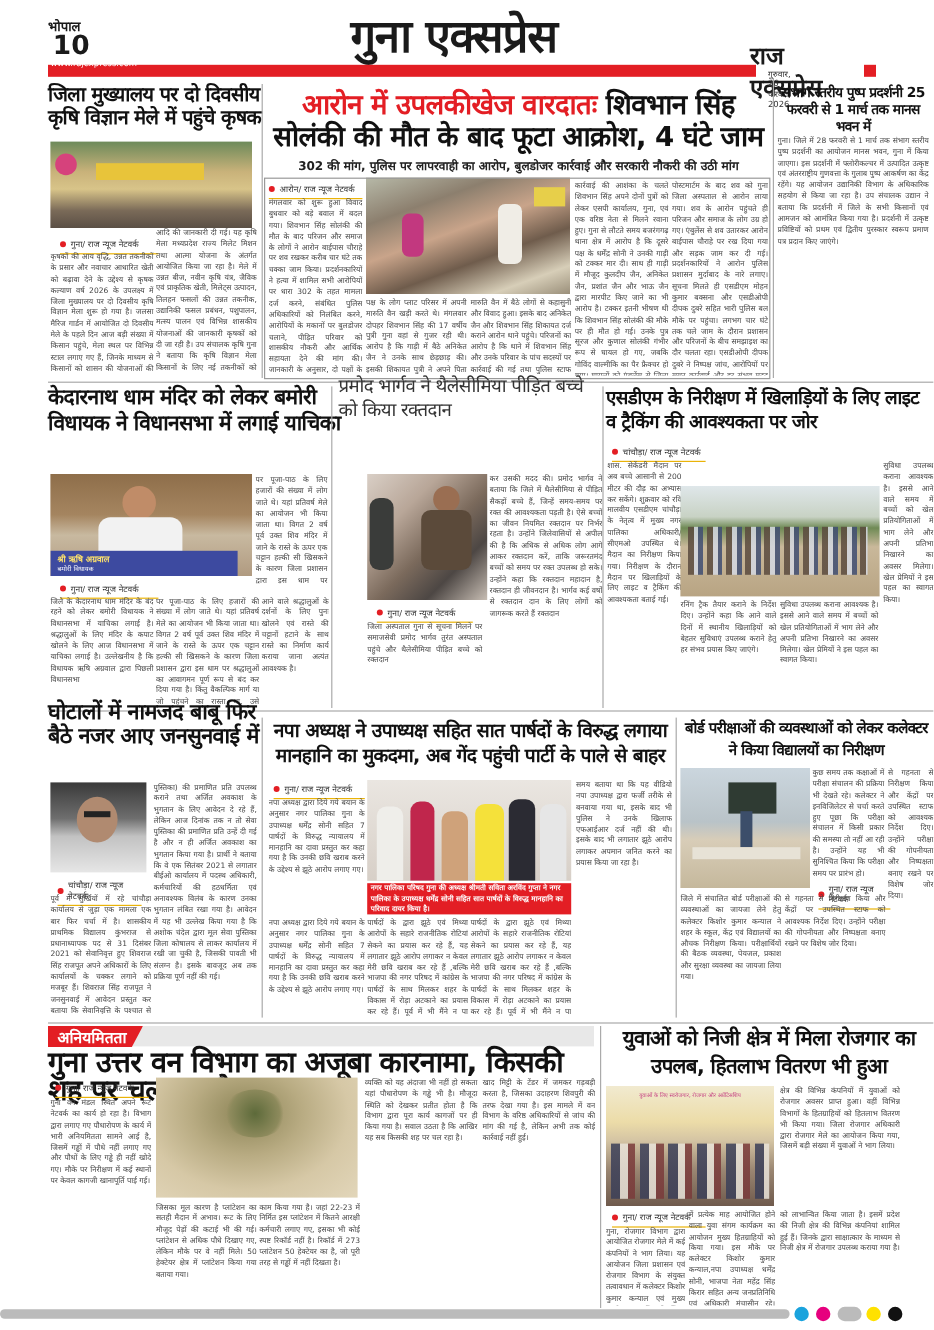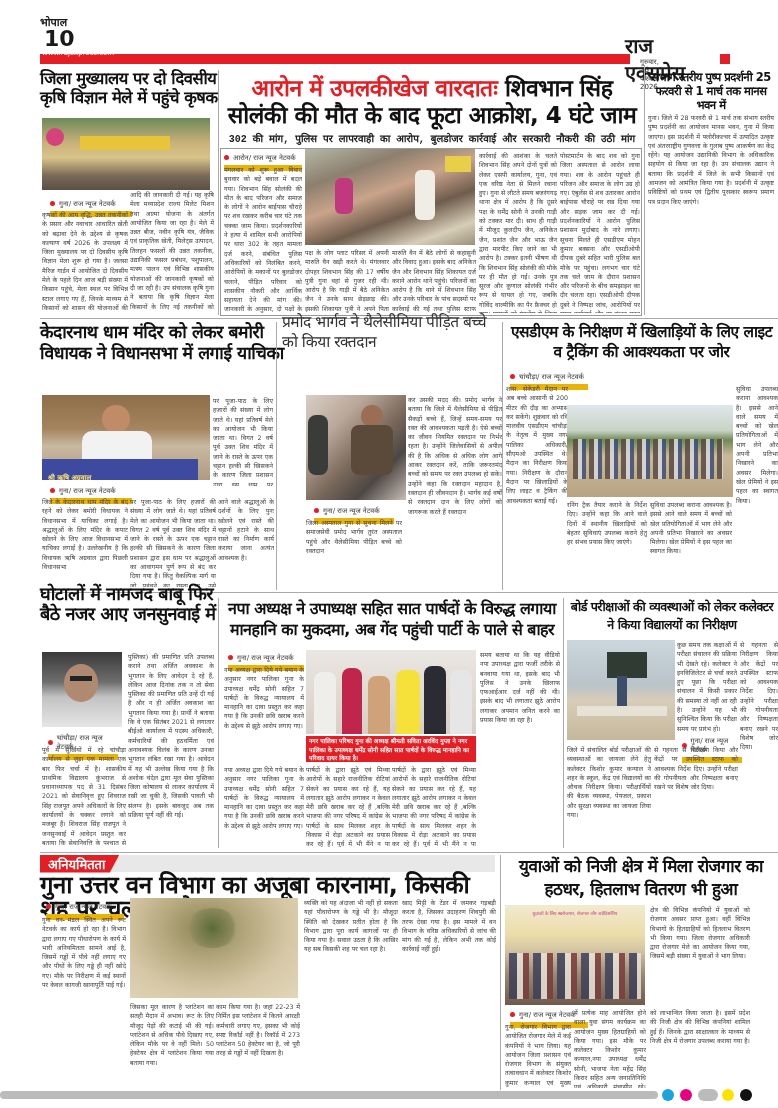--- a/index.html
+++ b/index.html
@@ -13,41 +13,42 @@
   .paper-title { position: absolute; left: 292px; top: 2px; font-size: 38px; font-weight: bold; letter-spacing: -1px; }
   .brand { position: absolute; left: 625px; top: 32px; font-size: 20px; font-weight: bold; }
   .redbar { position: absolute; left: 40px; top: 54px; width: 590px; height: 10px; background: #e31e24; }
   .redbar2 { position: absolute; left: 720px; top: 54px; width: 10px; height: 10px; background: #e31e24; }
   .website { position: absolute; left: 42px; top: 48px; font-size: 7px; color: #fff; line-height: 10px; }
   .dateline { position: absolute; left: 640px; top: 57px; font-size: 7px; color: #333; }
 
   .abs { position: absolute; }
   .hl { font-weight: bold; line-height: 1.15; color: #111; letter-spacing: -0.5px; }
   .hl-red { color: #e31e24; }
-  .sub { font-weight: bold; font-size: 12px; color: #222; font-family: Liberation Mono, monospace; }
-  .byline { font-size: 7px; color: #333; display: flex; align-items: center; gap: 4px; border-bottom: 6px solid #eab308; padding-bottom: 3px; }
+  .sub { font-weight: bold; font-size: 12px; color: #222; }
+  .byline { font-size: 7px; color: #333; display: flex; align-items: center; gap: 4px; border-bottom: 1px solid #eab308; padding-bottom: 3px; }
   .dot { width: 5px; height: 5px; border-radius: 50%; background: #e31e24; display: inline-block; }
   .body-text { font-size: 6.3px; line-height: 9.3px; color: #444; text-align: justify; overflow: hidden; }
   .photo { overflow: hidden; }
   .vrule { position: absolute; width: 1px; background: #aaa; }
   .hrule { position: absolute; height: 1px; background: #aaa; }
   .boxed { border: 1px solid #888; }
 
   .tag { background: #e31e24; color: #fff; font-weight: bold; font-size: 13px; padding: 0 14px 0 8px; clip-path: polygon(0 0, 100% 0, 88% 100%, 0 100%); }
   .kicker-strip { background: #e8e8e8; }
 
   .footer-bar { position: absolute; top: 1091px; left: 0; width: 658px; height: 8px; border-radius: 4px; background: #bbb; }
   .reg { position: absolute; top: 1089px; width: 12px; height: 12px; border-radius: 50%; }
 </style>
 </head>
 <body>
 
 <header class="masthead">
   <div class="edition-city">भोपाल</div>
   <div class="page-no">10</div>
+  <div class="paper-title">गुना एक्सप्रेस</div>
   <div class="brand">राज एक्सप्रेस</div>
   <div class="redbar"></div>
   <div class="redbar2"></div>
   <div class="website">www.rajexpress.com</div>
   <div class="dateline">गुरुवार, 26 फरवरी, 2026</div>
 </header>
 
 <article>
   <h2 class="abs hl" style="left:40px;top:70px;width:180px;font-size:16.5px;">जिला मुख्यालय पर दो दिवसीय कृषि विज्ञान मेले में पहुंचे कृषक</h2>
   <div class="abs photo" style="left:42px;top:118px;width:168px;height:72px;background:linear-gradient(180deg,#6d8a5a 0%,#c9b27a 35%,#d8c489 55%,#7a6a58 80%,#5a4f45 100%);">
@@ -92,21 +93,21 @@
 </article>
 <div class="vrule" style="left:644px;top:65px;height:250px;"></div>
 
 <div class="hrule" style="left:40px;top:318px;width:738px;"></div>
 
 <article>
   <h2 class="abs hl" style="left:40px;top:322px;width:260px;font-size:17.5px;line-height:21px;">केदारनाथ धाम मंदिर को लेकर बमोरी विधायक ने विधानसभा में लगाई याचिका</h2>
   <div class="abs photo" style="left:42px;top:395px;width:168px;height:85px;background:linear-gradient(180deg,#8e6e4a 0%,#a58560 40%,#c8b9a0 60%,#b09a80 100%);">
     <div style="position:absolute;left:60px;top:10px;width:28px;height:28px;border-radius:50%;background:#c08c68;"></div>
     <div style="position:absolute;left:40px;top:36px;width:70px;height:30px;background:#f2f2f2;border-radius:10px 10px 0 0;"></div>
-    <div style="position:absolute;left:0;top:64px;width:156px;height:21px;background:#3d4aa0;color:#fff;padding:14px 6px;">
+    <div style="position:absolute;left:0;top:64px;width:156px;height:21px;background:#3d4aa0;color:#fff;padding:2px 6px;">
       <div style="font-size:7px;font-weight:bold;color:#ffe36b;">श्री ऋषि अग्रवाल</div>
       <div style="font-size:5.5px;">बमोरी विधायक</div>
     </div>
   </div>
   <div class="abs byline" style="left:50px;top:486px;width:82px;">
       <span class="dot"></span>
       <span>गुना/ राज न्यूज नेटवर्क</span>
     </div>
   <p class="abs body-text" style="left:42px;top:497px;width:86px;height:90px;">जिले के केदारनाथ धाम मंदिर के बंद रहने को लेकर बमोरी विधायक ने विधानसभा में याचिका लगाई है। श्रद्धालुओं के लिए मंदिर के कपाट खोलने के लिए आज विधानसभा में याचिका लगाई है। उल्लेखनीय है कि विधायक ऋषि अग्रवाल द्वारा पिछली विधानसभा</p>
   <p class="abs body-text" style="left:213px;top:396px;width:60px;height:90px;">पर पूजा-पाठ के लिए हजारों की संख्या में लोग जाते थे। यहां प्रतिवर्ष मेले का आयोजन भी किया जाता था। विगत 2 वर्ष पूर्व उक्त शिव मंदिर में जाने के रास्ते के ऊपर एक चट्टान हल्की सी खिसकने के कारण जिला प्रशासन द्वारा इस धाम पर श्रद्धालुओं का आवागमन पूर्ण रूप से बंद कर दिया गया है। किंतु वैकल्पिक मार्ग या जो पहुंचने का रास्ता था, उसे सुधारकर फिर से श्रद्धालुओं के लिए खोलने का प्रयास नहीं किया गया। मंदिर केदारनाथ धाम है, जहां पर गुना जिले के साथ ही आसपास के अन्य जिलों से प्रतिदिन,शिवरात्रि और श्रावणमास एवं अनेक त्यौहारों</p>
@@ -125,21 +126,21 @@
   <div class="abs byline" style="left:314px;top:506px;width:80px;">
       <span class="dot"></span>
       <span>गुना/ राज न्यूज नेटवर्क</span>
     </div>
   <p class="abs body-text" style="left:306px;top:518px;width:96px;height:70px;">जिला अस्पताल गुना से सूचना मिलने पर समाजसेवी प्रमोद भार्गव तुरंत अस्पताल पहुंचे और थैलेसीमिया पीड़ित बच्चे को रक्तदान</p>
   <p class="abs body-text" style="left:408px;top:395px;width:94px;height:193px;">कर उसकी मदद की। प्रमोद भार्गव ने बताया कि जिले में थैलेसीमिया से पीड़ित सैकड़ों बच्चे हैं, जिन्हें समय-समय पर रक्त की आवश्यकता पड़ती है। ऐसे बच्चों का जीवन नियमित रक्तदान पर निर्भर रहता है। उन्होंने जिलेवासियों से अपील की है कि अधिक से अधिक लोग आगे आकर रक्तदान करें, ताकि जरूरतमंद बच्चों को समय पर रक्त उपलब्ध हो सके। उन्होंने कहा कि रक्तदान महादान है, रक्तदान ही जीवनदान है। भार्गव कई वर्षों से रक्तदान दान के लिए लोगों को जागरूक करते हैं रक्तदान</p>
 </article>
 <div class="vrule" style="left:502px;top:322px;height:268px;"></div>
 
 <article>
-  <h2 class="abs hl" style="left:505px;top:322px;width:273px;font-size:15.5px;line-height:20px;text-align:center;">एसडीएम के निरीक्षण में खिलाड़ियों के लिए लाइट व ट्रैकिंग की आवश्यकता पर जोर</h2>
+  <h2 class="abs hl" style="left:505px;top:322px;width:273px;font-size:15.5px;line-height:20px;">एसडीएम के निरीक्षण में खिलाड़ियों के लिए लाइट व ट्रैकिंग की आवश्यकता पर जोर</h2>
   <div class="abs byline" style="left:510px;top:372px;width:78px;">
       <span class="dot"></span>
       <span>चांचौड़ा/ राज न्यूज नेटवर्क</span>
     </div>
   <p class="abs body-text" style="left:506px;top:384px;width:62px;height:204px;">शास. सेकेंडरी मैदान पर अब बच्चे आसानी से 200 मीटर की दौड़ का अभ्यास कर सकेंगे। शुक्रवार को रवि मालवीय एसडीएम चांचौड़ा के नेतृत्व में मुख्य नगर पालिका अधिकारी/सीएमओ उपस्थित थे। मैदान का निरीक्षण किया गया। निरीक्षण के दौरान मैदान पर खिलाड़ियों के लिए लाइट व ट्रैकिंग की आवश्यकता बताई गई।</p>
   <div class="abs photo" style="left:567px;top:405px;width:166px;height:92px;background:linear-gradient(180deg,#dfe7ea 0%,#c8d2c4 28%,#6f8a55 38%,#c9b89a 55%,#b8a483 100%);">
     <div style="position:absolute;left:6px;top:34px;width:150px;height:40px;background:repeating-linear-gradient(90deg,#5a4a3e 0 5px,#d4d8e2 5px 9px,#3f4d72 9px 13px,transparent 13px 16px);opacity:0.85;"></div>
   </div>
   <p class="abs body-text" style="left:567px;top:500px;width:80px;height:88px;">रनिंग ट्रैक तैयार कराने के निर्देश दिए। उन्होंने कहा कि आने वाले दिनों में स्थानीय खिलाड़ियों को बेहतर सुविधाएं उपलब्ध कराने हेतु हर संभव प्रयास किए जाएंगे।</p>
   <p class="abs body-text" style="left:650px;top:500px;width:82px;height:88px;">सुविधा उपलब्ध कराना आवश्यक है। इससे आने वाले समय में बच्चों को खेल प्रतियोगिताओं में भाग लेने और अपनी प्रतिभा निखारने का अवसर मिलेगा। खेल प्रेमियों ने इस पहल का स्वागत किया।</p>
@@ -219,21 +220,21 @@
     <div style="position:absolute;left:55px;top:10px;width:55px;height:40px;border-radius:50%;background:radial-gradient(circle,#5d6a3a 0%,#8d8a5c 60%,transparent 70%);"></div>
   </div>
   <p class="abs body-text" style="left:130px;top:1002px;width:84px;height:88px;">जिसका मूल कारण है प्लांटेशन का सतही मैदान में अभाव। रूट के लिए मौजूद पेड़ों की कटाई भी की गई। प्लांटेशन से अधिक पौधे दिखाए गए, लेकिन मौके पर वे नहीं मिले। 50 हेक्टेयर क्षेत्र में प्लांटेशन किया गया बताया गया।</p>
   <p class="abs body-text" style="left:216px;top:1002px;width:84px;height:88px;">काम किया गया है। जहां 22-23 में निर्मित इस प्लांटेशन में कितने आरक्षी कर्मचारी लगाए गए, इसका भी कोई स्पष्ट रिकॉर्ड नहीं है। रिकॉर्ड में 273 प्लांटेशन 50 हेक्टेयर का है, जो पूरी तरह से गड्ढों में नहीं दिखता है।</p>
   <p class="abs body-text" style="left:304px;top:898px;width:94px;height:192px;">व्यक्ति को यह अंदाजा भी नहीं हो सकता यहां पौधारोपण के गड्ढे भी है। मौजूदा स्थिति को देखकर प्रतीत होता है कि विभाग द्वारा पूरा कार्य कागजों पर ही किया गया है। सवाल उठता है कि आखिर यह सब किसकी शह पर चल रहा है।</p>
   <p class="abs body-text" style="left:402px;top:898px;width:94px;height:192px;">खाद मिट्टी के टेंडर में जमकर गड़बड़ी करता है, जिसका उदाहरण शिवपुरी की तरफ देखा गया है। इस मामले में वन विभाग के वरिष्ठ अधिकारियों से जांच की मांग की गई है, लेकिन अभी तक कोई कार्रवाई नहीं हुई।</p>
 </article>
 <div class="vrule" style="left:500px;top:855px;height:235px;"></div>
 
 <article>
-  <h2 class="abs hl" style="left:504px;top:855px;width:274px;font-size:17px;line-height:23px;text-align:center;">युवाओं को निजी क्षेत्र में मिला रोजगार का हठधर, हितलाभ वितरण भी हुआ</h2>
+  <h2 class="abs hl" style="left:504px;top:855px;width:274px;font-size:17px;line-height:23px;text-align:center;">युवाओं को निजी क्षेत्र में मिला रोजगार का उपलब, हितलाभ वितरण भी हुआ</h2>
   <div class="abs photo" style="left:505px;top:905px;width:140px;height:100px;background:linear-gradient(180deg,#f1ead0 0%,#ecdca8 30%,#d5c5a4 45%,#9a8672 70%,#6f5a4c 100%);">
     <div style="position:absolute;left:10px;top:6px;width:120px;height:20px;font-size:4.5px;color:#c2387f;text-align:center;line-height:6px;">युवाओं के लिए स्वरोजगार, रोजगार और अप्रेंटिसशिप</div>
     <div style="position:absolute;left:4px;top:48px;width:132px;height:46px;background:repeating-linear-gradient(90deg,#3b3f58 0 8px,#e8e2d8 8px 14px,#7a3a3a 14px 20px,transparent 20px 24px);opacity:0.85;"></div>
   </div>
   <p class="abs body-text" style="left:650px;top:905px;width:100px;height:100px;">क्षेत्र की विभिन्न कंपनियों में युवाओं को रोजगार अवसर प्राप्त हुआ। वहीं विभिन्न विभागों के हितग्राहियों को हितलाभ वितरण भी किया गया। जिला रोजगार अधिकारी द्वारा रोजगार मेले का आयोजन किया गया, जिसमें बड़ी संख्या में युवाओं ने भाग लिया।</p>
   <div class="abs byline" style="left:510px;top:1010px;width:78px;">
       <span class="dot"></span>
       <span>गुना/ राज न्यूज नेटवर्क</span>
     </div>
   <p class="abs body-text" style="left:505px;top:1022px;width:66px;height:66px;">गुना, रोजगार विभाग द्वारा आयोजित रोजगार मेले में कई कंपनियों ने भाग लिया। यह आयोजन जिला प्रशासन एवं रोजगार विभाग के संयुक्त तत्वावधान में कलेक्टर किशोर कुमार कन्याल एवं मुख्य कार्यपालन अधिकारी जिला पंचायत अभिषेक दुबे के मार्गदर्शन</p>

